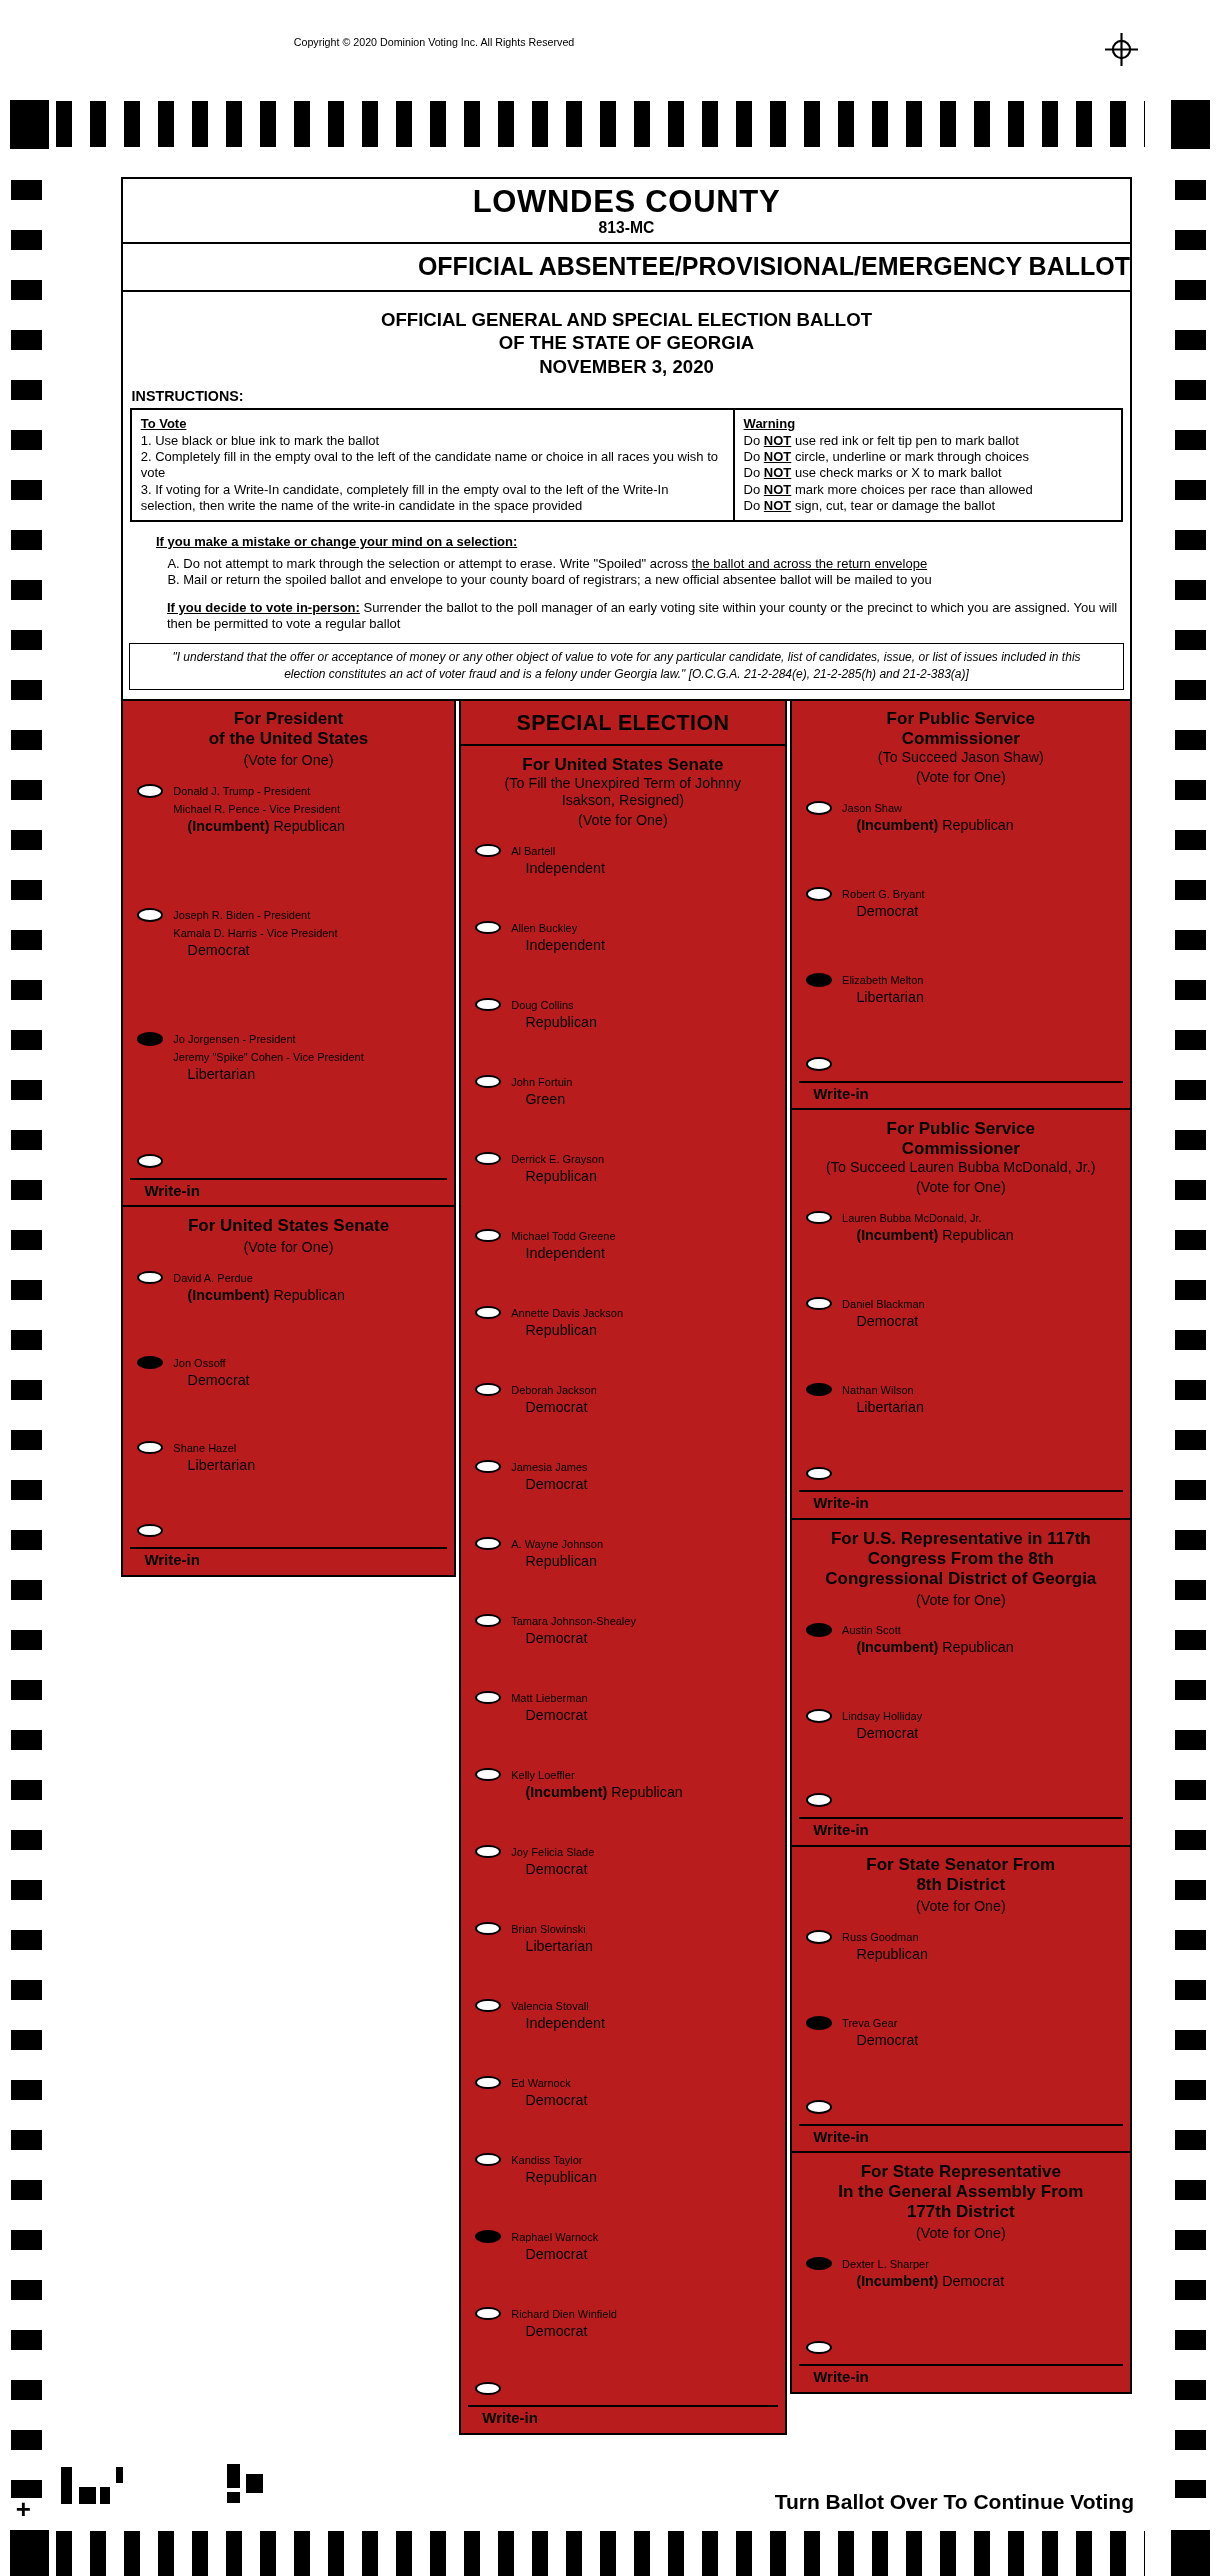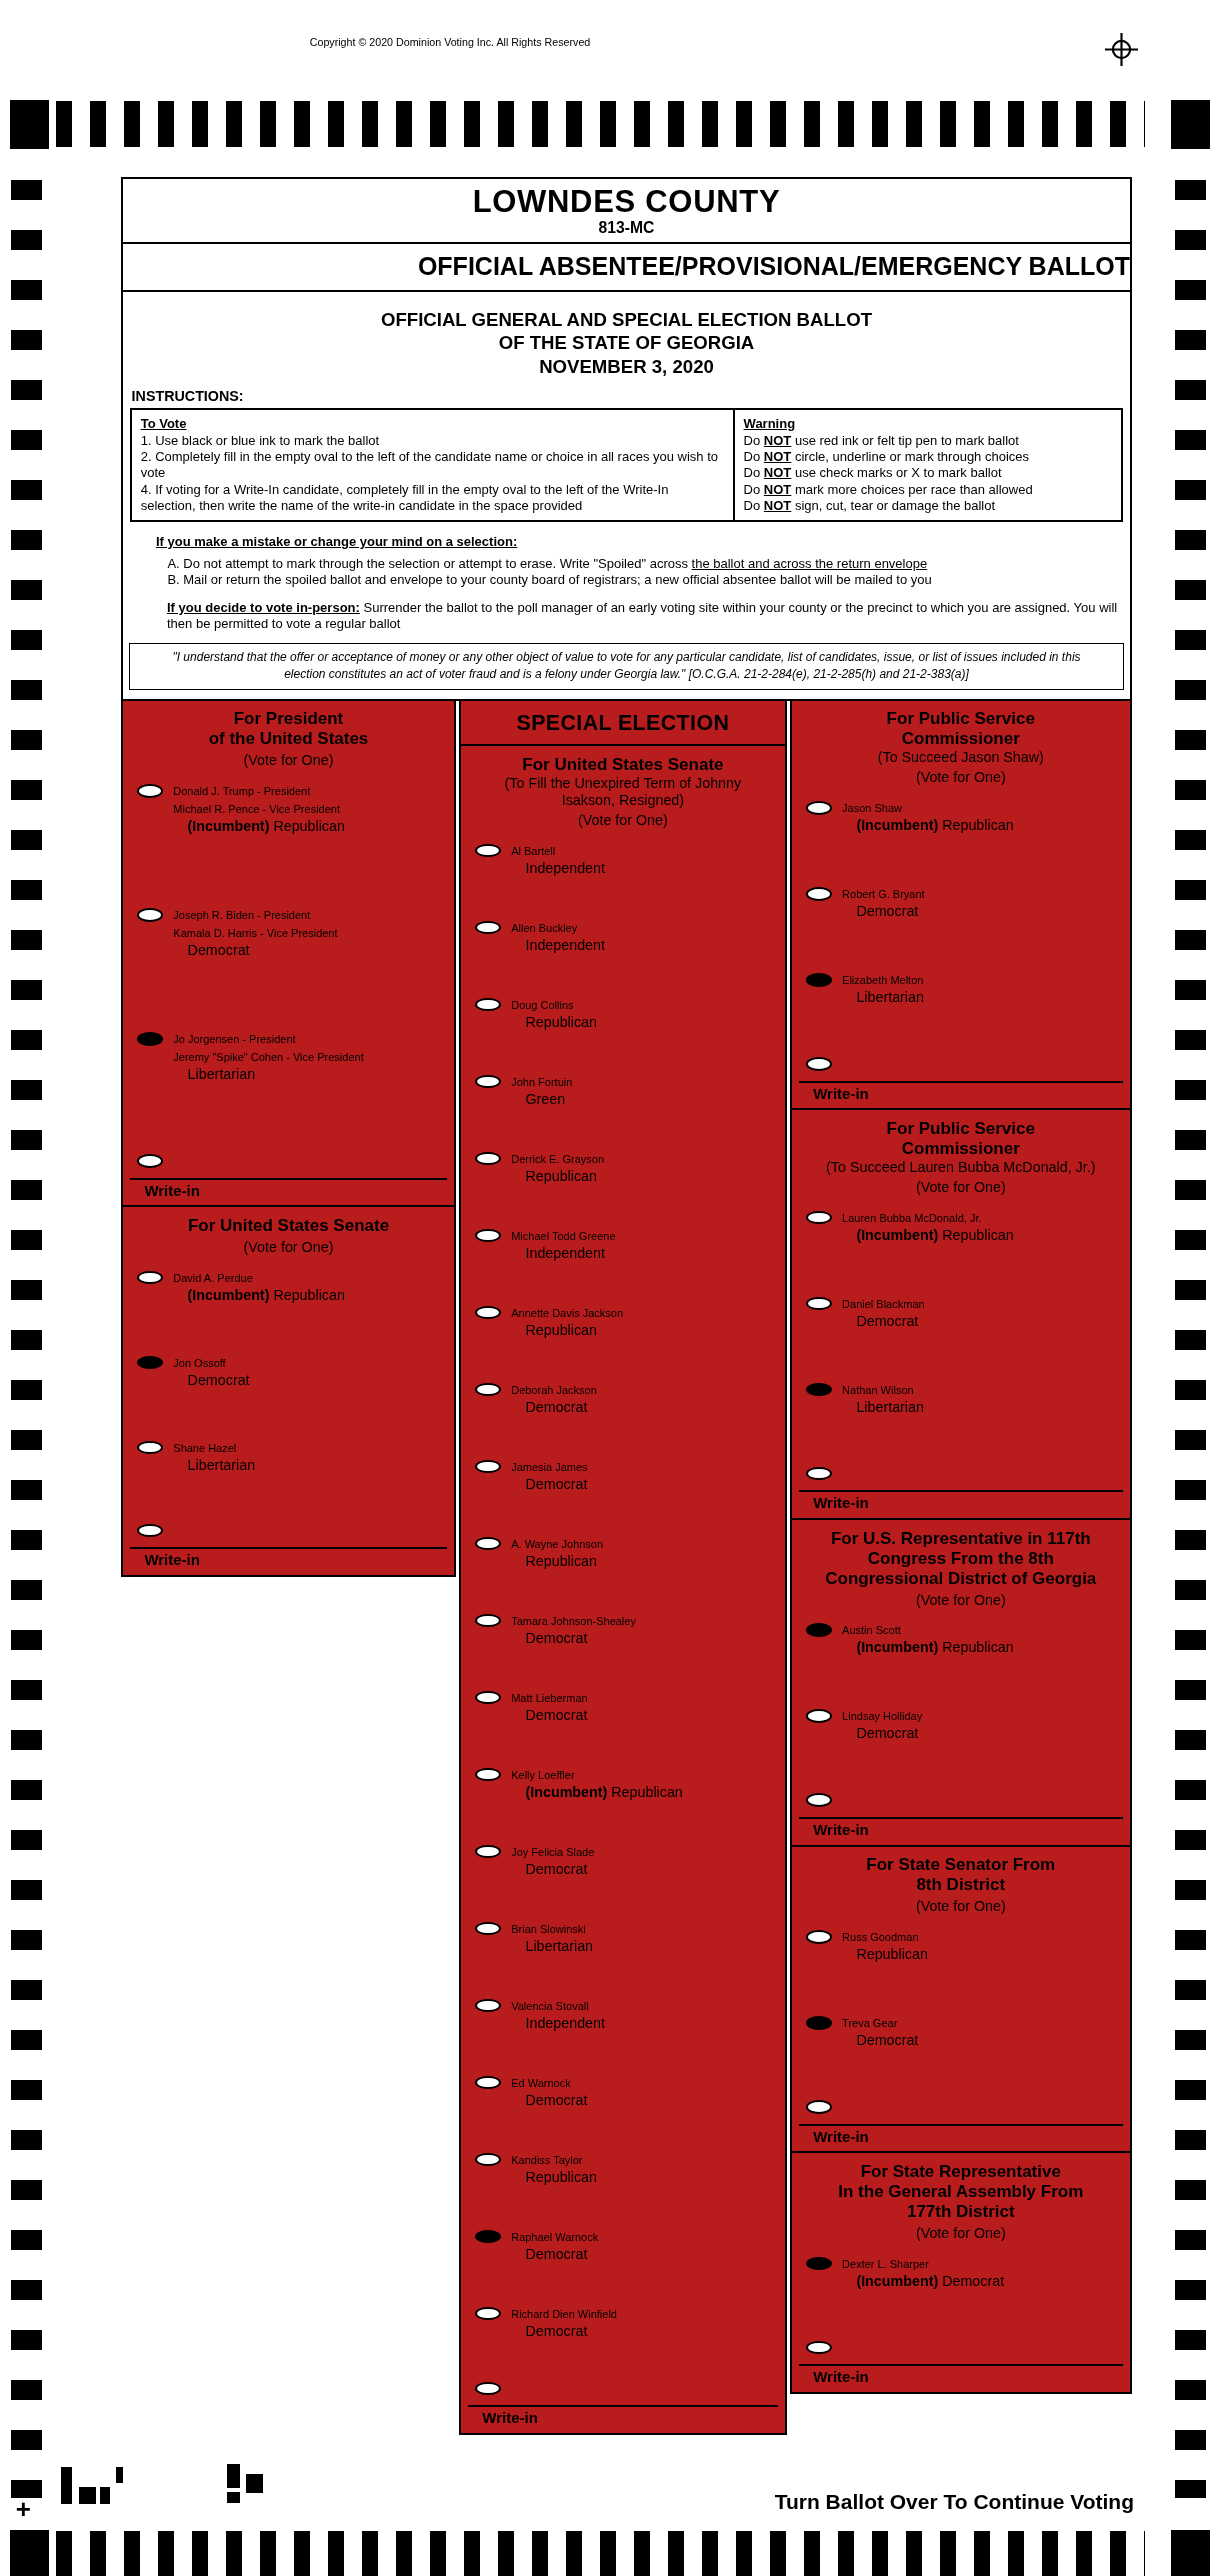--- a/index.html
+++ b/index.html
@@ -1,18 +1,18 @@
 <!DOCTYPE html>
 <html style="font-size:11.4px"><head>
 <meta charset="utf-8">
 <style>
 *{margin:0;padding:0;box-sizing:border-box}
 html,body{background:#ddd}
 .page{position:relative;width:1218px;height:2576px;background:#fff;font-family:"Liberation Sans",sans-serif;color:#000;overflow:hidden;margin:0 auto}
-.copyright{position:absolute;top:36px;left:236px;width:428px;text-align:center;font-size:10.7px}
+.copyright{position:absolute;top:36px;left:220px;width:428px;text-align:center;font-size:10.7px}
 .regmark{position:absolute;left:1105px;top:33px}
 .tm-top,.tm-bottom{position:absolute;left:56px;width:1089px;height:46px;background:repeating-linear-gradient(90deg,#000 0 15.7px,transparent 15.7px 34px)}
 .tm-top{top:101px}.tm-bottom{top:2531px}
 .tm-left,.tm-right{position:absolute;top:180px;width:31px;height:2318px;background:repeating-linear-gradient(180deg,#000 0 20px,transparent 20px 50px)}
 .tm-left{left:11.4px}.tm-right{left:1175px}
 .blk{position:absolute;background:#000}
 .blk-tl{left:10px;top:100px;width:39px;height:49px}
 .blk-tr{left:1171px;top:100px;width:39px;height:49px}
 .blk-bl{left:10px;top:2530px;width:39px;height:49px}
 .blk-br{left:1171px;top:2530px;width:39px;height:49px}
@@ -107,21 +107,21 @@
         <div>OFFICIAL GENERAL AND SPECIAL ELECTION BALLOT</div>
         <div>OF THE STATE OF GEORGIA</div>
         <div class="ballot-date">NOVEMBER 3, 2020</div>
       </div>
       <div class="instructions-label">INSTRUCTIONS:</div>
       <div class="instr-boxes">
         <div class="instr-box to-vote-box">
           <div class="box-title">To Vote</div>
           <div>1. Use black or blue ink to mark the ballot</div>
           <div>2. Completely fill in the empty oval to the left of the candidate name or choice in all races you wish to vote</div>
-          <div>4. If voting for a Write-In candidate, completely fill in the empty oval to the left of the Write-In selection, then write the name of the write-in candidate in the space provided</div>
+          <div>3. If voting for a Write-In candidate, completely fill in the empty oval to the left of the Write-In selection, then write the name of the write-in candidate in the space provided</div>
         </div>
         <div class="instr-box warning-box">
           <div class="box-title">Warning</div>
           <div><span>Do</span> <span class="not">NOT</span> <span>use red ink or felt tip pen to mark ballot</span></div>
           <div><span>Do</span> <span class="not">NOT</span> <span>circle, underline or mark through choices</span></div>
           <div><span>Do</span> <span class="not">NOT</span> <span>use check marks or X to mark ballot</span></div>
           <div><span>Do</span> <span class="not">NOT</span> <span>mark more choices per race than allowed</span></div>
           <div><span>Do</span> <span class="not">NOT</span> <span>sign, cut, tear or damage the ballot</span></div>
         </div>
       </div>

